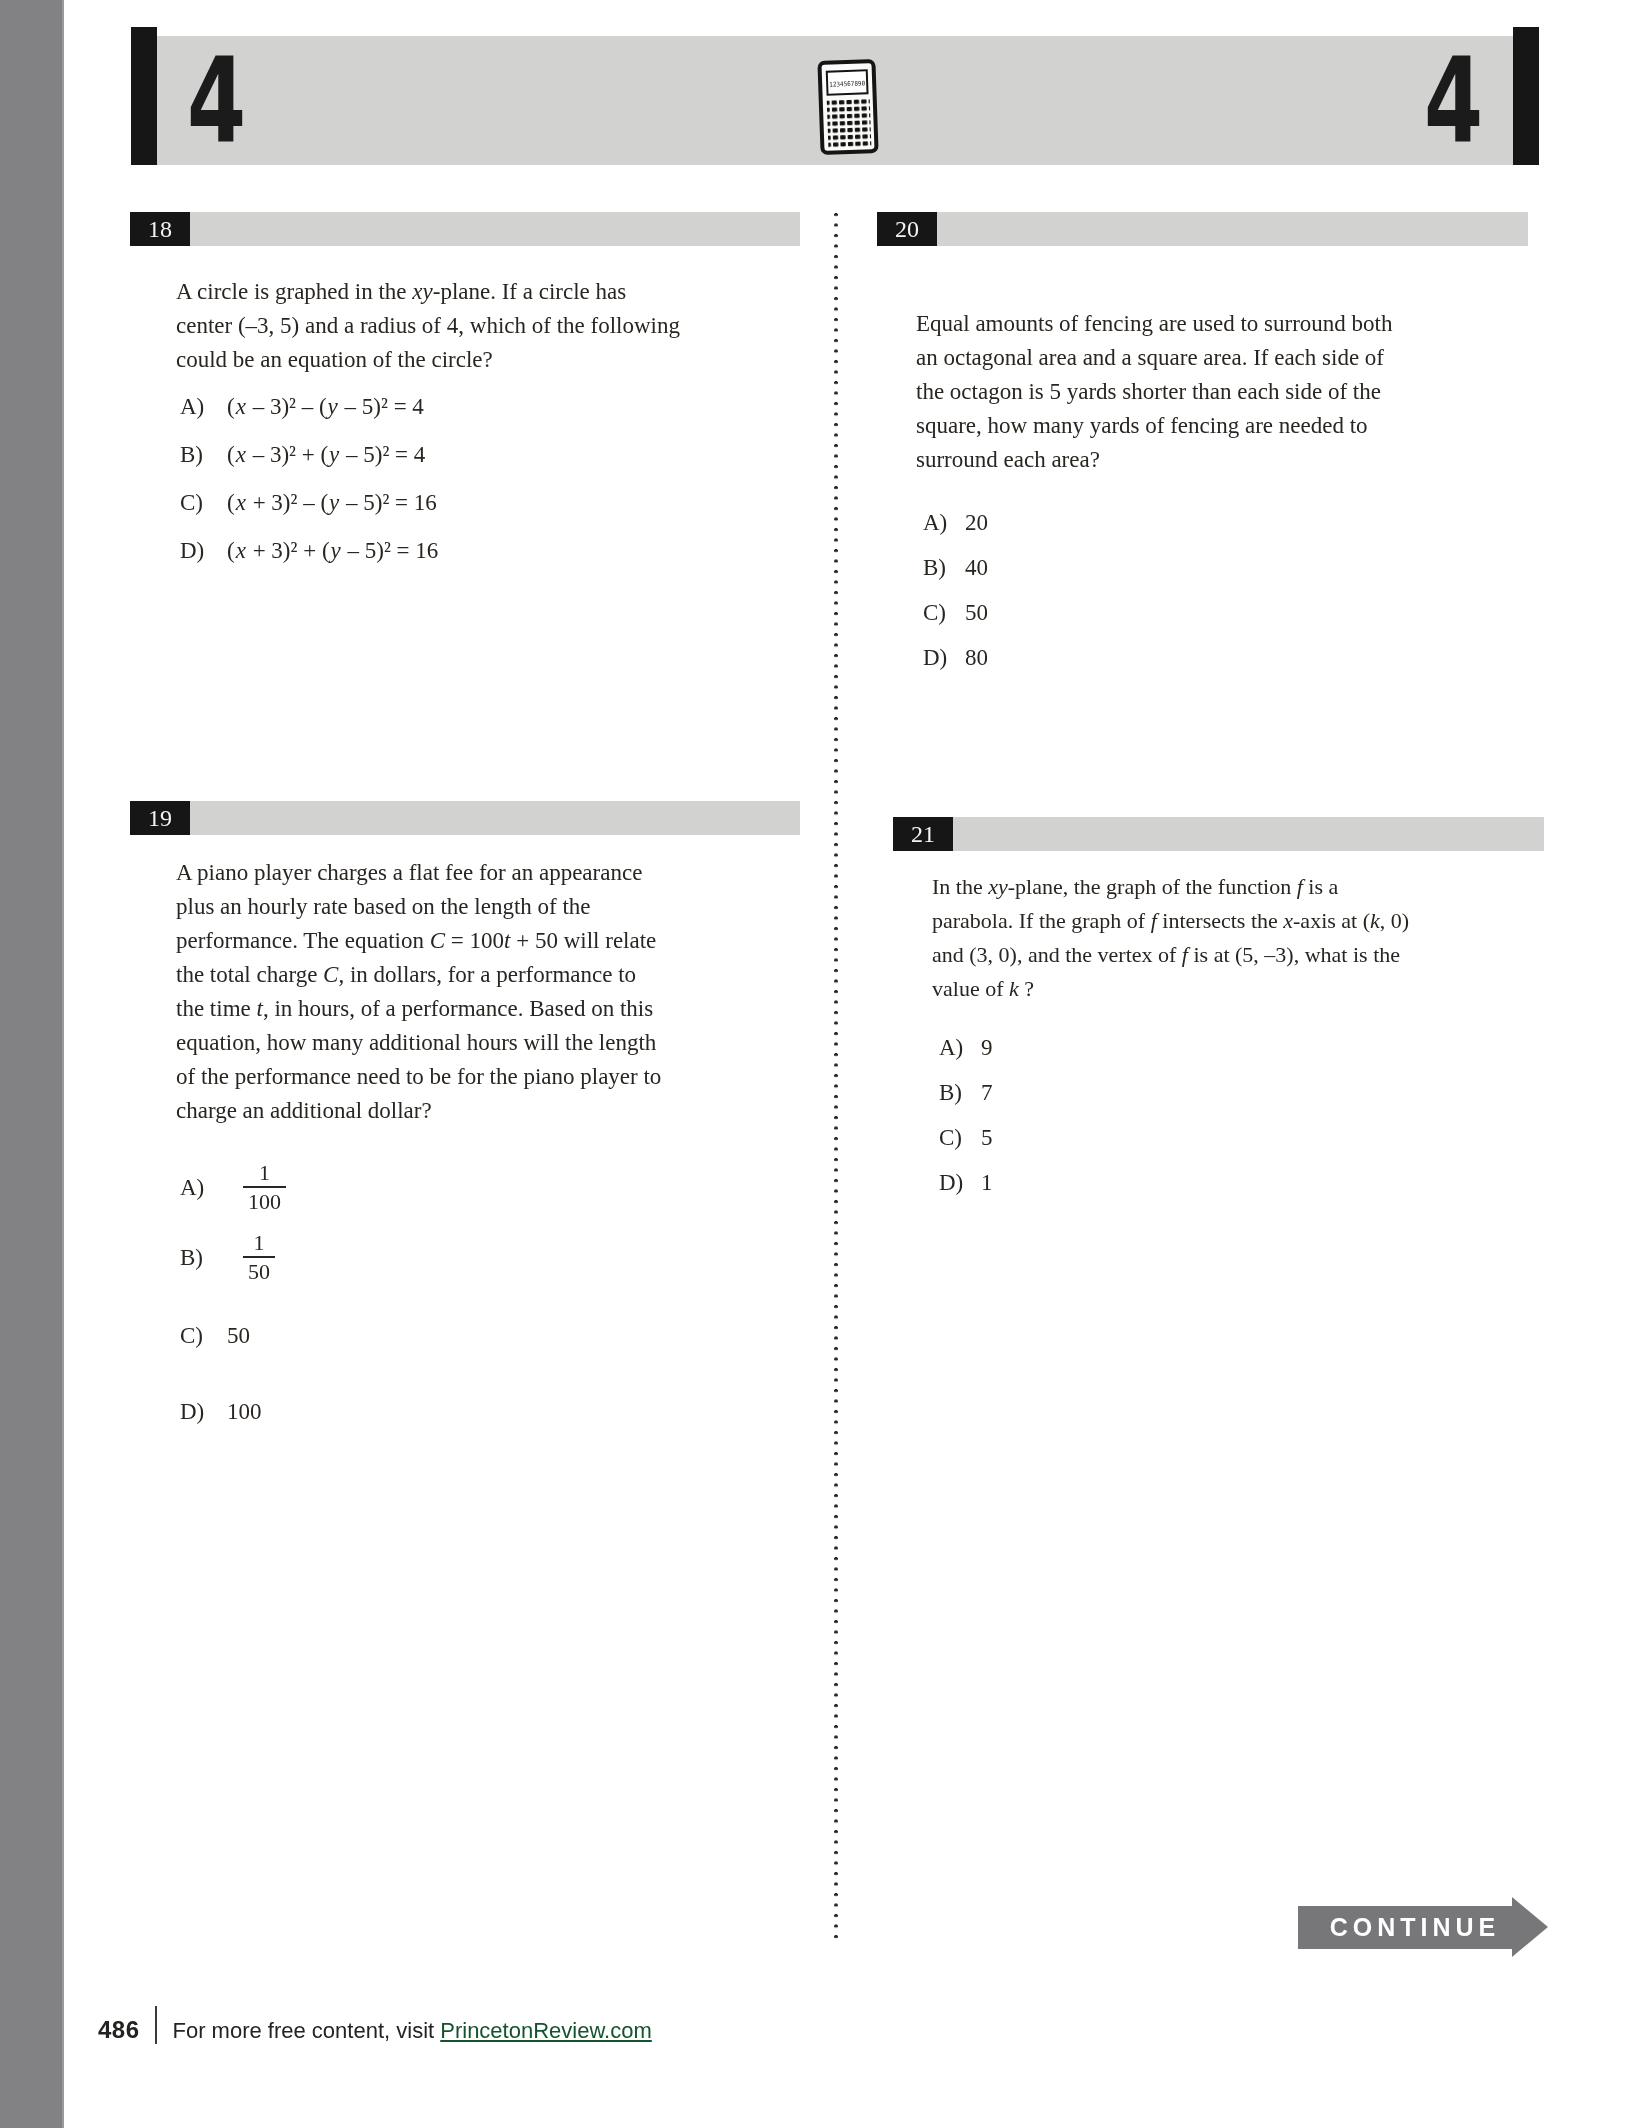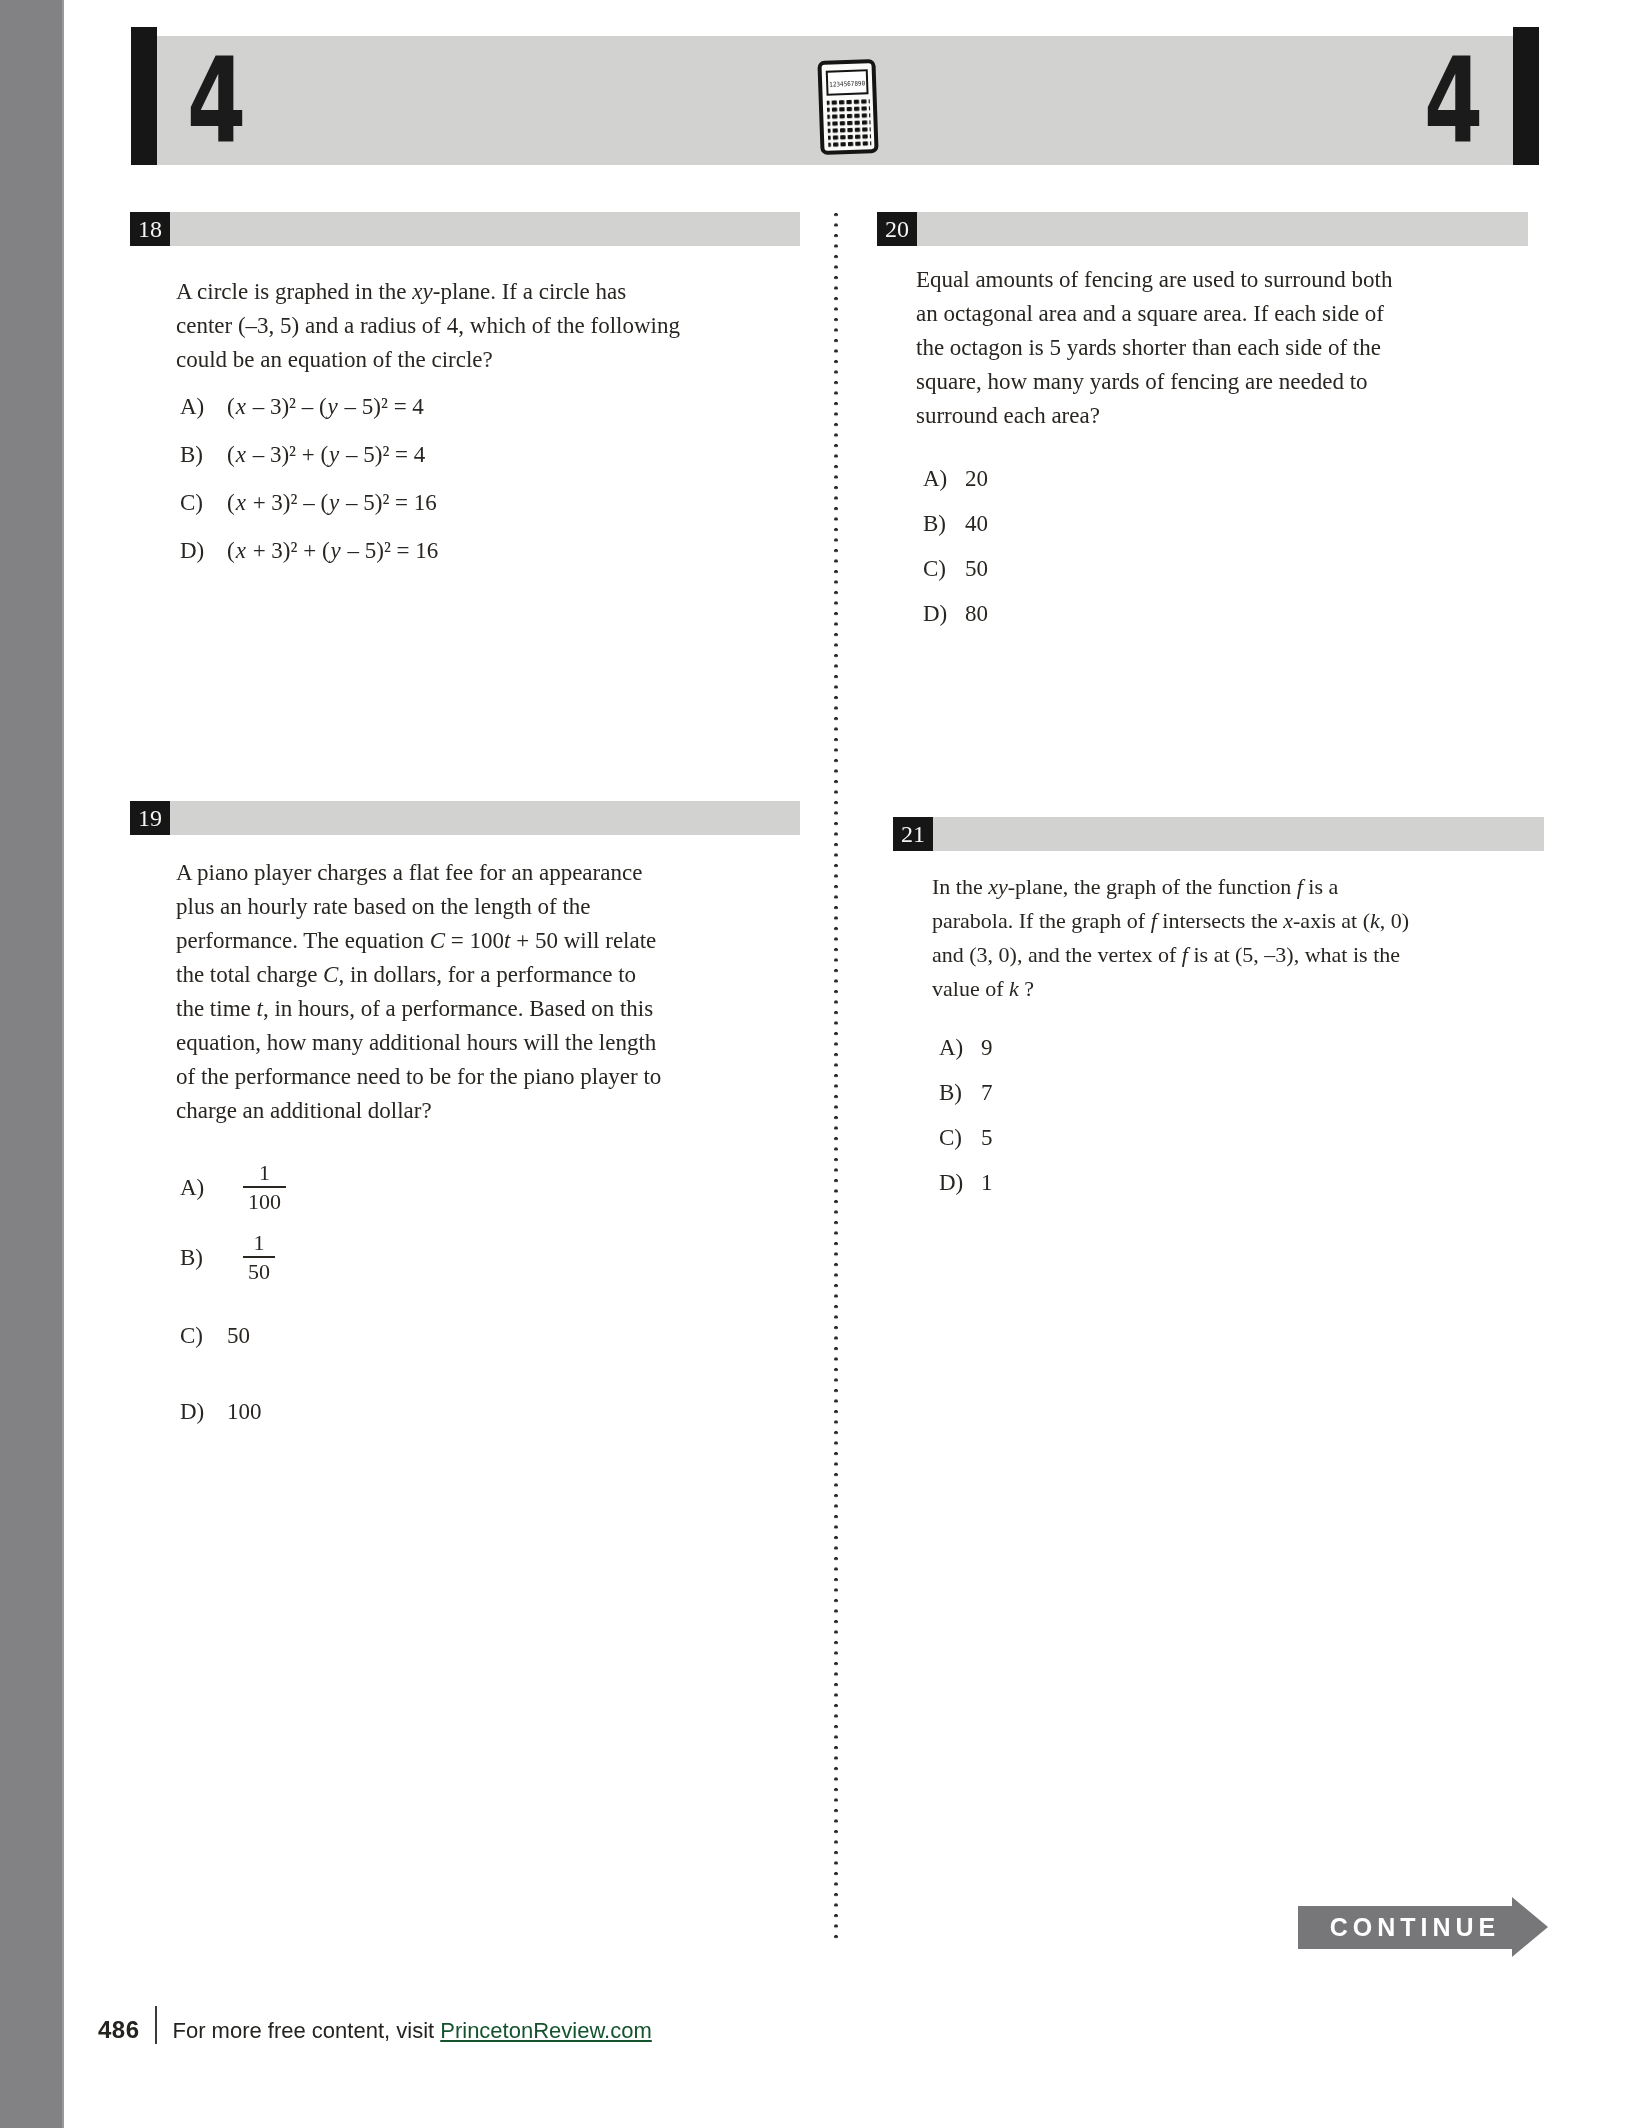--- a/index.html
+++ b/index.html
@@ -19,26 +19,26 @@
   .calc{position:absolute;left:686px;top:22px;width:62px;height:98px;}
 
   
   .divider{position:absolute;left:834px;top:212px;height:1728px;width:4px;
            background-image:radial-gradient(circle at 2px 2.5px,#2b2b2b 1.7px,transparent 1.9px);
            background-size:4px 10.5px;}
 
   
   .q{position:absolute;}
   .q-band{height:34px;background:#d2d2d1;position:relative;}
-  .q-num{position:absolute;left:0;top:0;width:40px;height:34px;background:#161616;color:#f4f4f2;
+  .q-num{position:absolute;left:0;top:0;width:60px;height:34px;background:#161616;color:#f4f4f2;
          font-size:24px;display:flex;align-items:center;justify-content:center;}
   .q-text{margin:0;white-space:pre-wrap;font-size:23px;line-height:34px;}
   #q18 .q-text,#q19 .q-text{padding:29px 0 0 46px;}
   #q19 .q-text{padding-top:21px;}
-  #q20 .q-text{padding:17px 0 0 39px;}
+  #q20 .q-text{padding:17px 0 0 39px;margin-top:44px;}
   #q21 .q-text{padding:19px 0 0 39px;font-size:22px;line-height:34px;}
   .choices{margin-top:14px;}
   #q20 .choices{margin-top:30px;} #q21 .choices{margin-top:26px;} #q19 .choices{margin-top:32px;}
   .choice{display:flex;align-items:baseline;padding-left:50px;font-size:23px;line-height:32px;margin-bottom:16px;}
   #q20 .choice,#q21 .choice{padding-left:46px;margin-bottom:13px;}
   .c-label{width:47px;flex:none;}
   #q20 .c-label,#q21 .c-label{width:42px;}
   .c-value i{padding:0 1px;}
   .choice.frac-row{align-items:center;margin-bottom:14px;}
   .frac{display:inline-flex;flex-direction:column;align-items:center;font-size:22px;line-height:1.2;margin-left:16px;}

